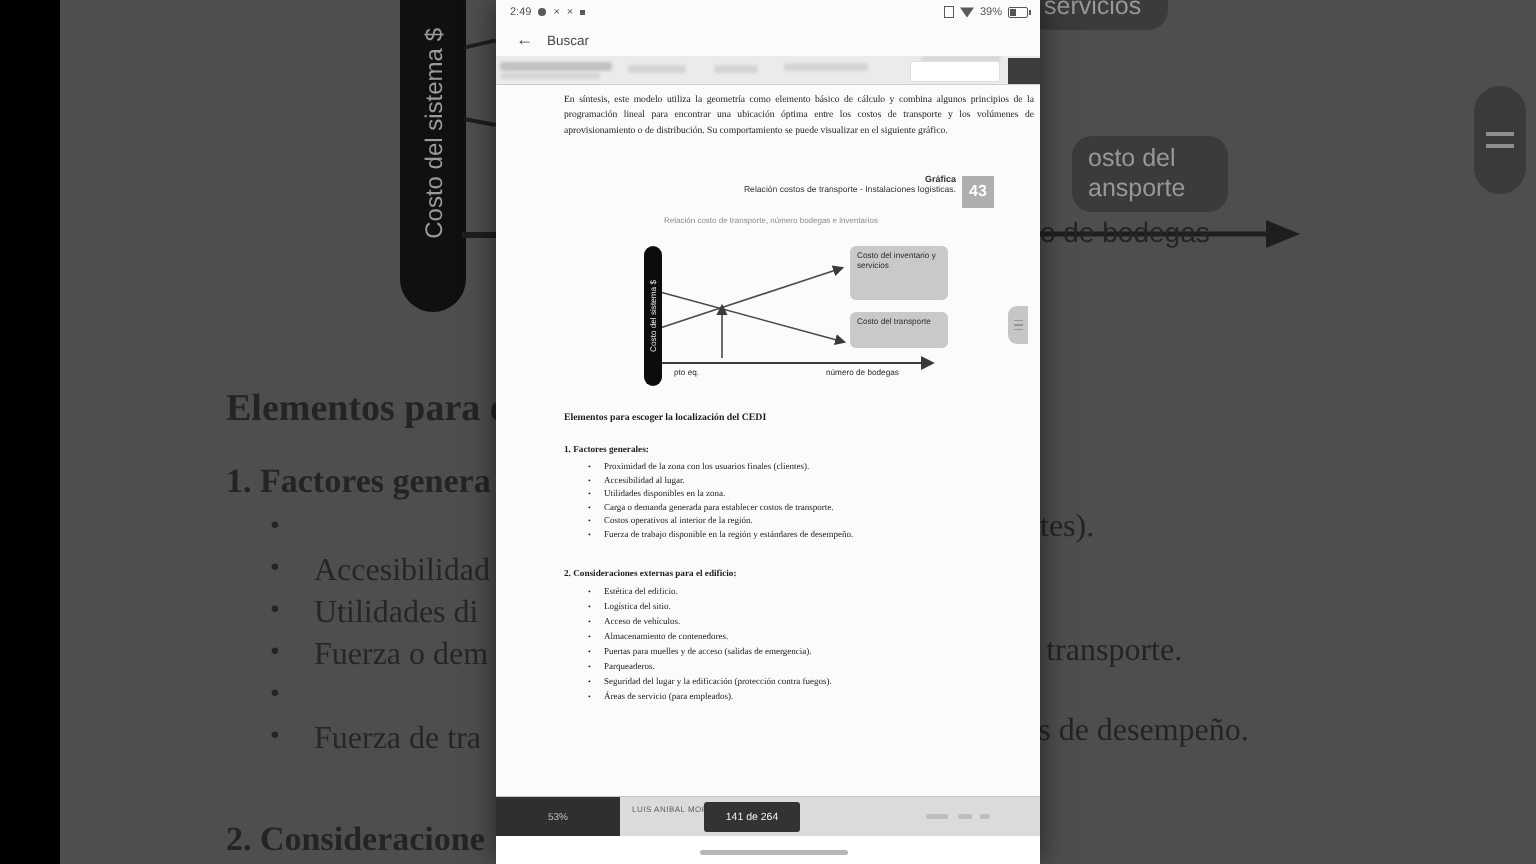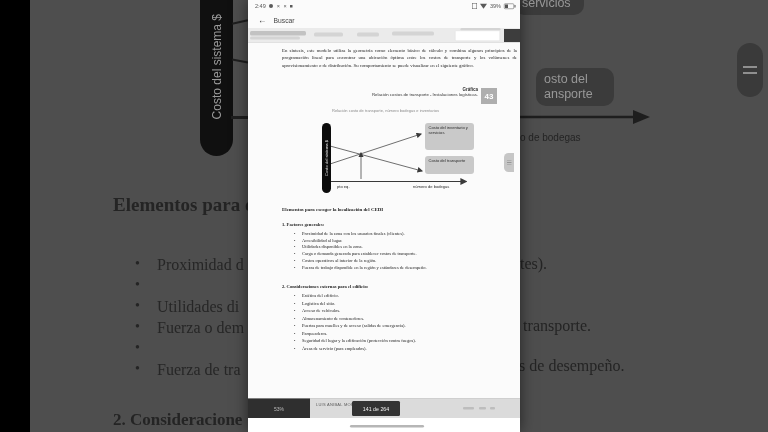--- a/index.html
+++ b/index.html
@@ -120,36 +120,37 @@
       <span>servicios</span>
     </div>
     <div class="bg-box" style="left:506px;top:68px;width:62px;">
       <span>osto del ansporte</span>
     </div>
 
     <svg class="abs" style="left:490px;top:108px;" width="135" height="20">
       <line x1="0" y1="9" x2="114" y2="9" stroke="#1e1e1e" stroke-width="2.6"></line>
       <polygon points="113,2 130,9 113,16" fill="#1e1e1e"></polygon>
     </svg>
-    <div class="bg-frag" style="left:490px;top:132px;font-family:'Liberation Sans',sans-serif;font-size:10px;">o de bodegas</div>
+    <div class="bg-frag" style="left:490px;top:108px;font-family:'Liberation Sans',sans-serif;font-size:14px;">o de bodegas</div>
 
     <div class="bg-scrollpill">
         <i></i>
         <i></i>
       </div>
 
     <div class="bg-frag" style="left:83px;top:194px;font-size:19px;font-weight:bold;">Elementos para es</div>
+    <div class="bg-frag" style="left:83px;top:231px;font-size:17px;font-weight:bold;">1. Factores genera</div>
 
     <div class="abs" style="left:105px;top:256px;">
       <div class="bg-bullet-row bg-serif" style="font-size:16px;">
           <span class="dot">•</span>
-          <span>Proximidad d</span>
-        </div>
-      <div class="bg-bullet-row bg-serif" style="font-size:16px;">
-          <span class="dot">•</span>
+        </div>
+      <div class="bg-bullet-row bg-serif" style="font-size:16px;">
+          <span class="dot">•</span>
+          <span>Accesibilidad</span>
         </div>
       <div class="bg-bullet-row bg-serif" style="font-size:16px;">
           <span class="dot">•</span>
           <span>Utilidades di</span>
         </div>
       <div class="bg-bullet-row bg-serif" style="font-size:16px;">
           <span class="dot">•</span>
           <span>Fuerza o dem</span>
         </div>
       <div class="bg-bullet-row bg-serif" style="font-size:16px;">

